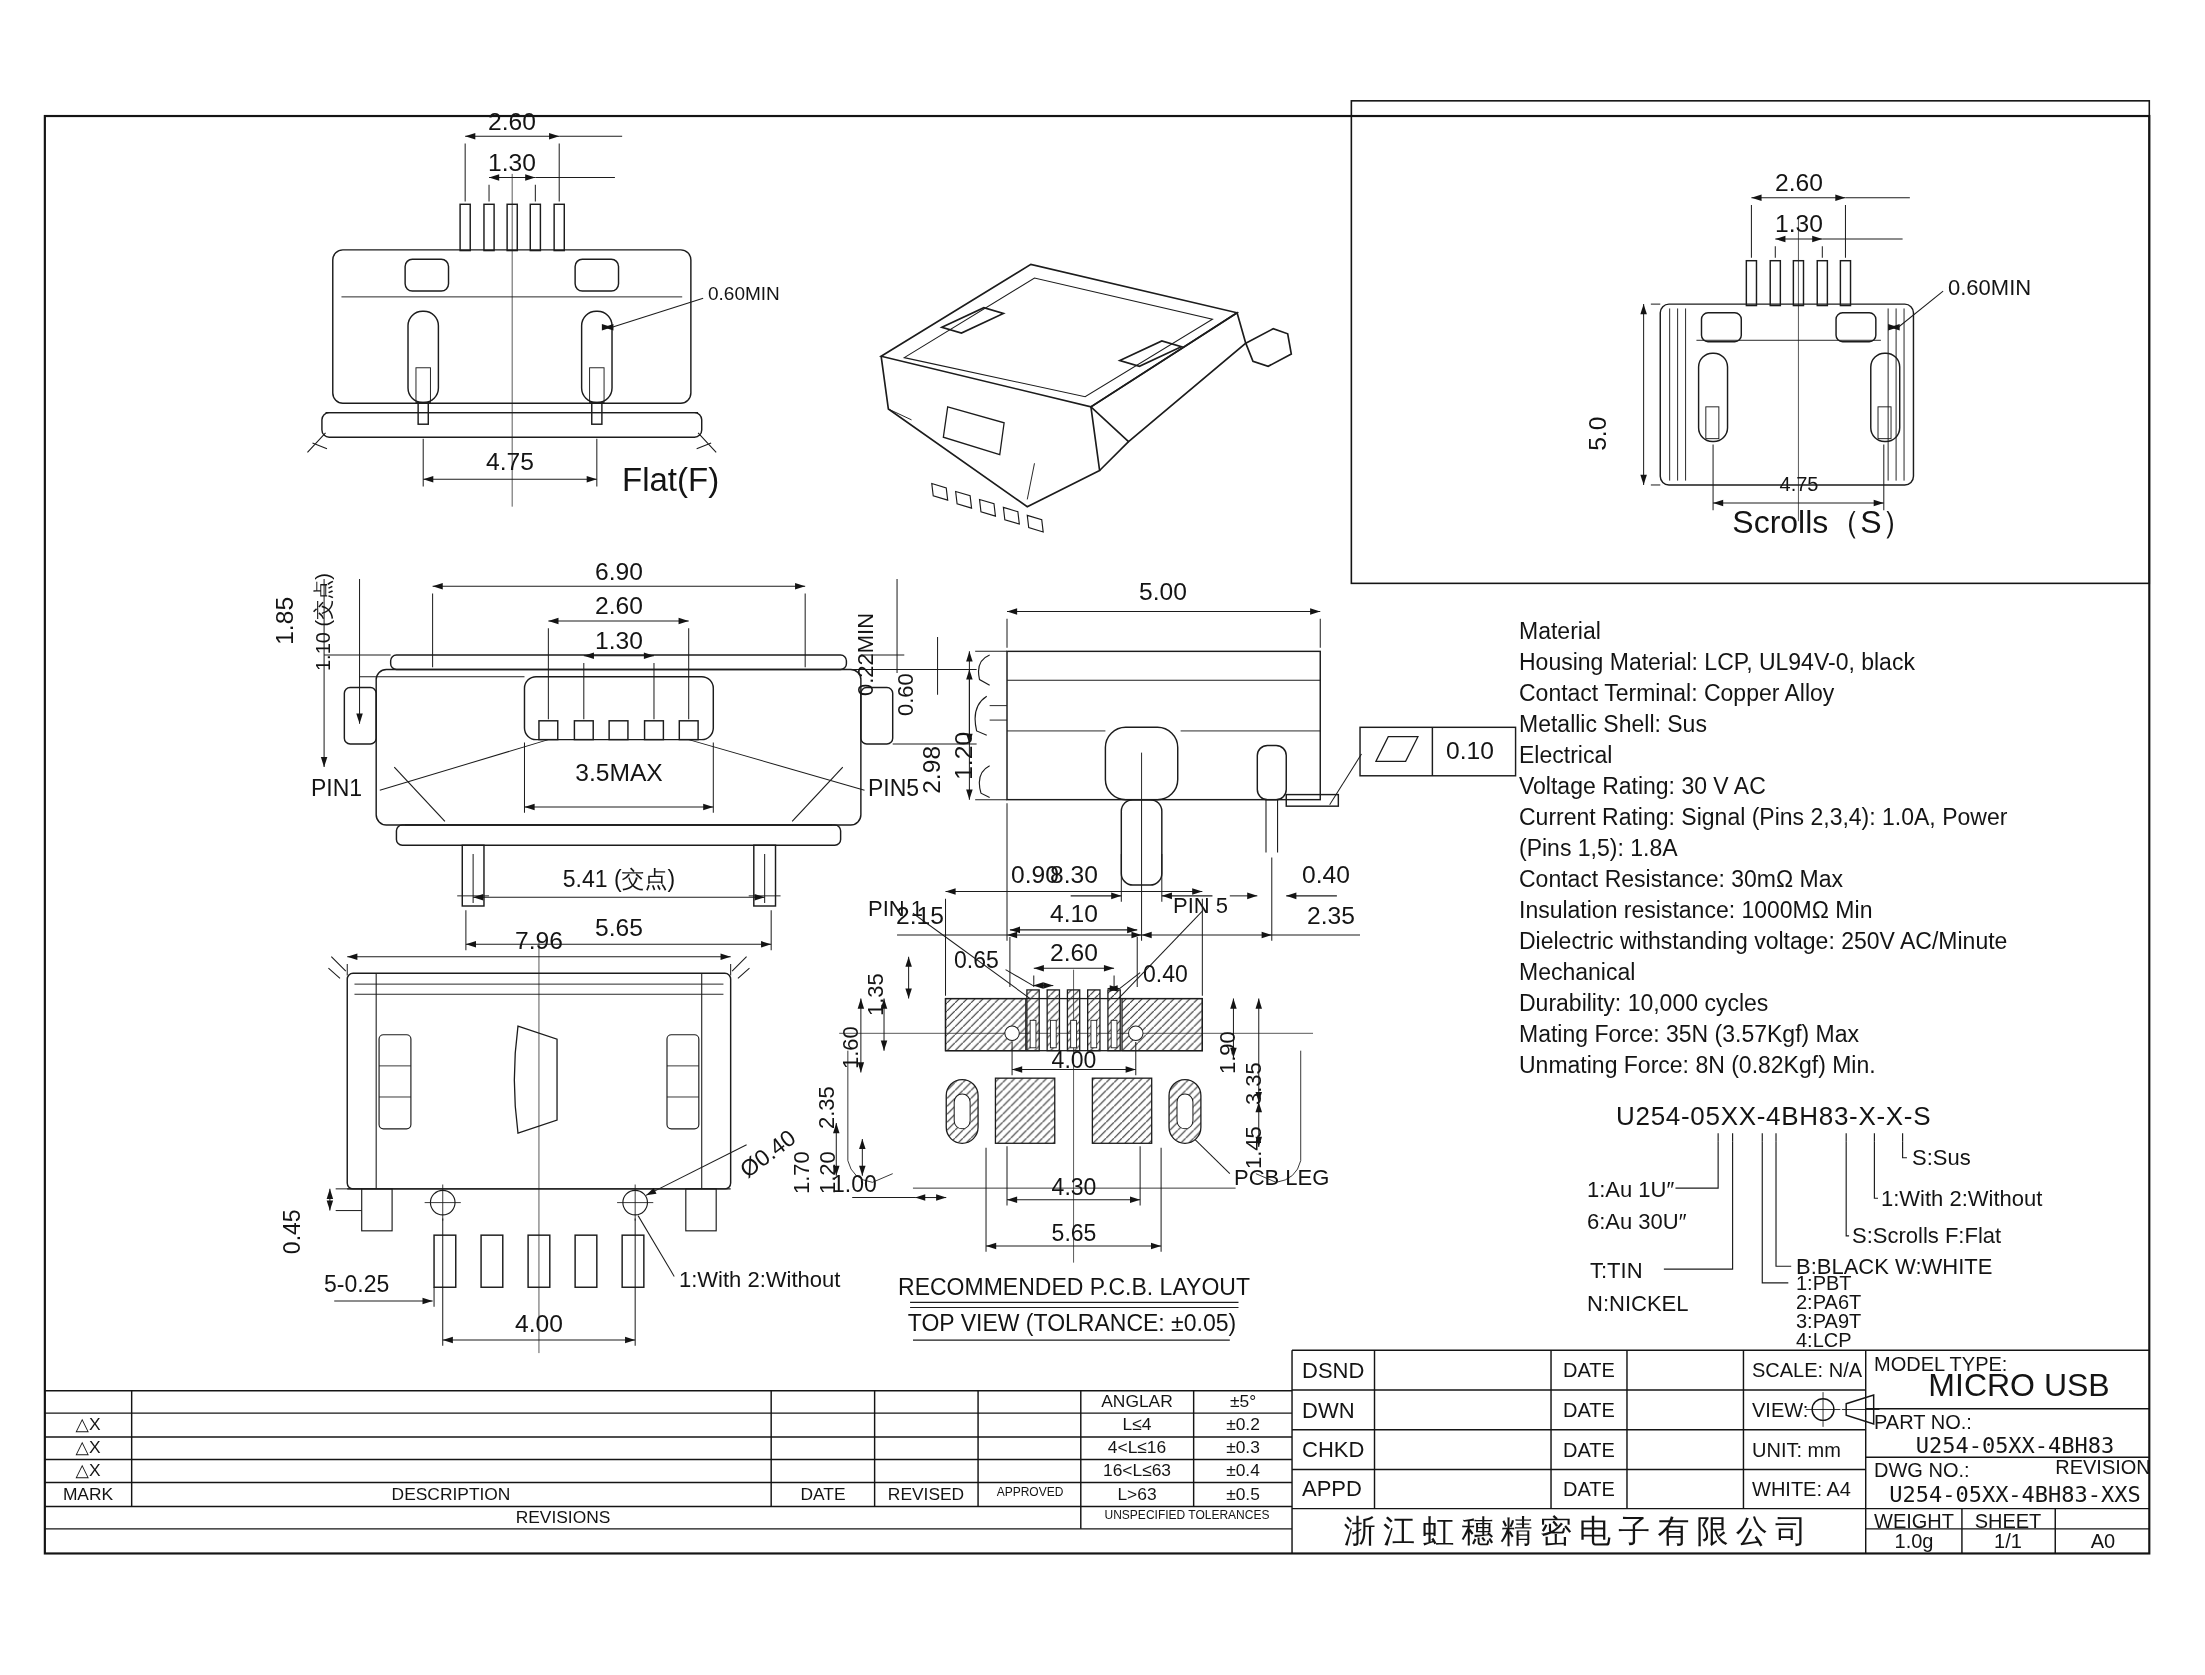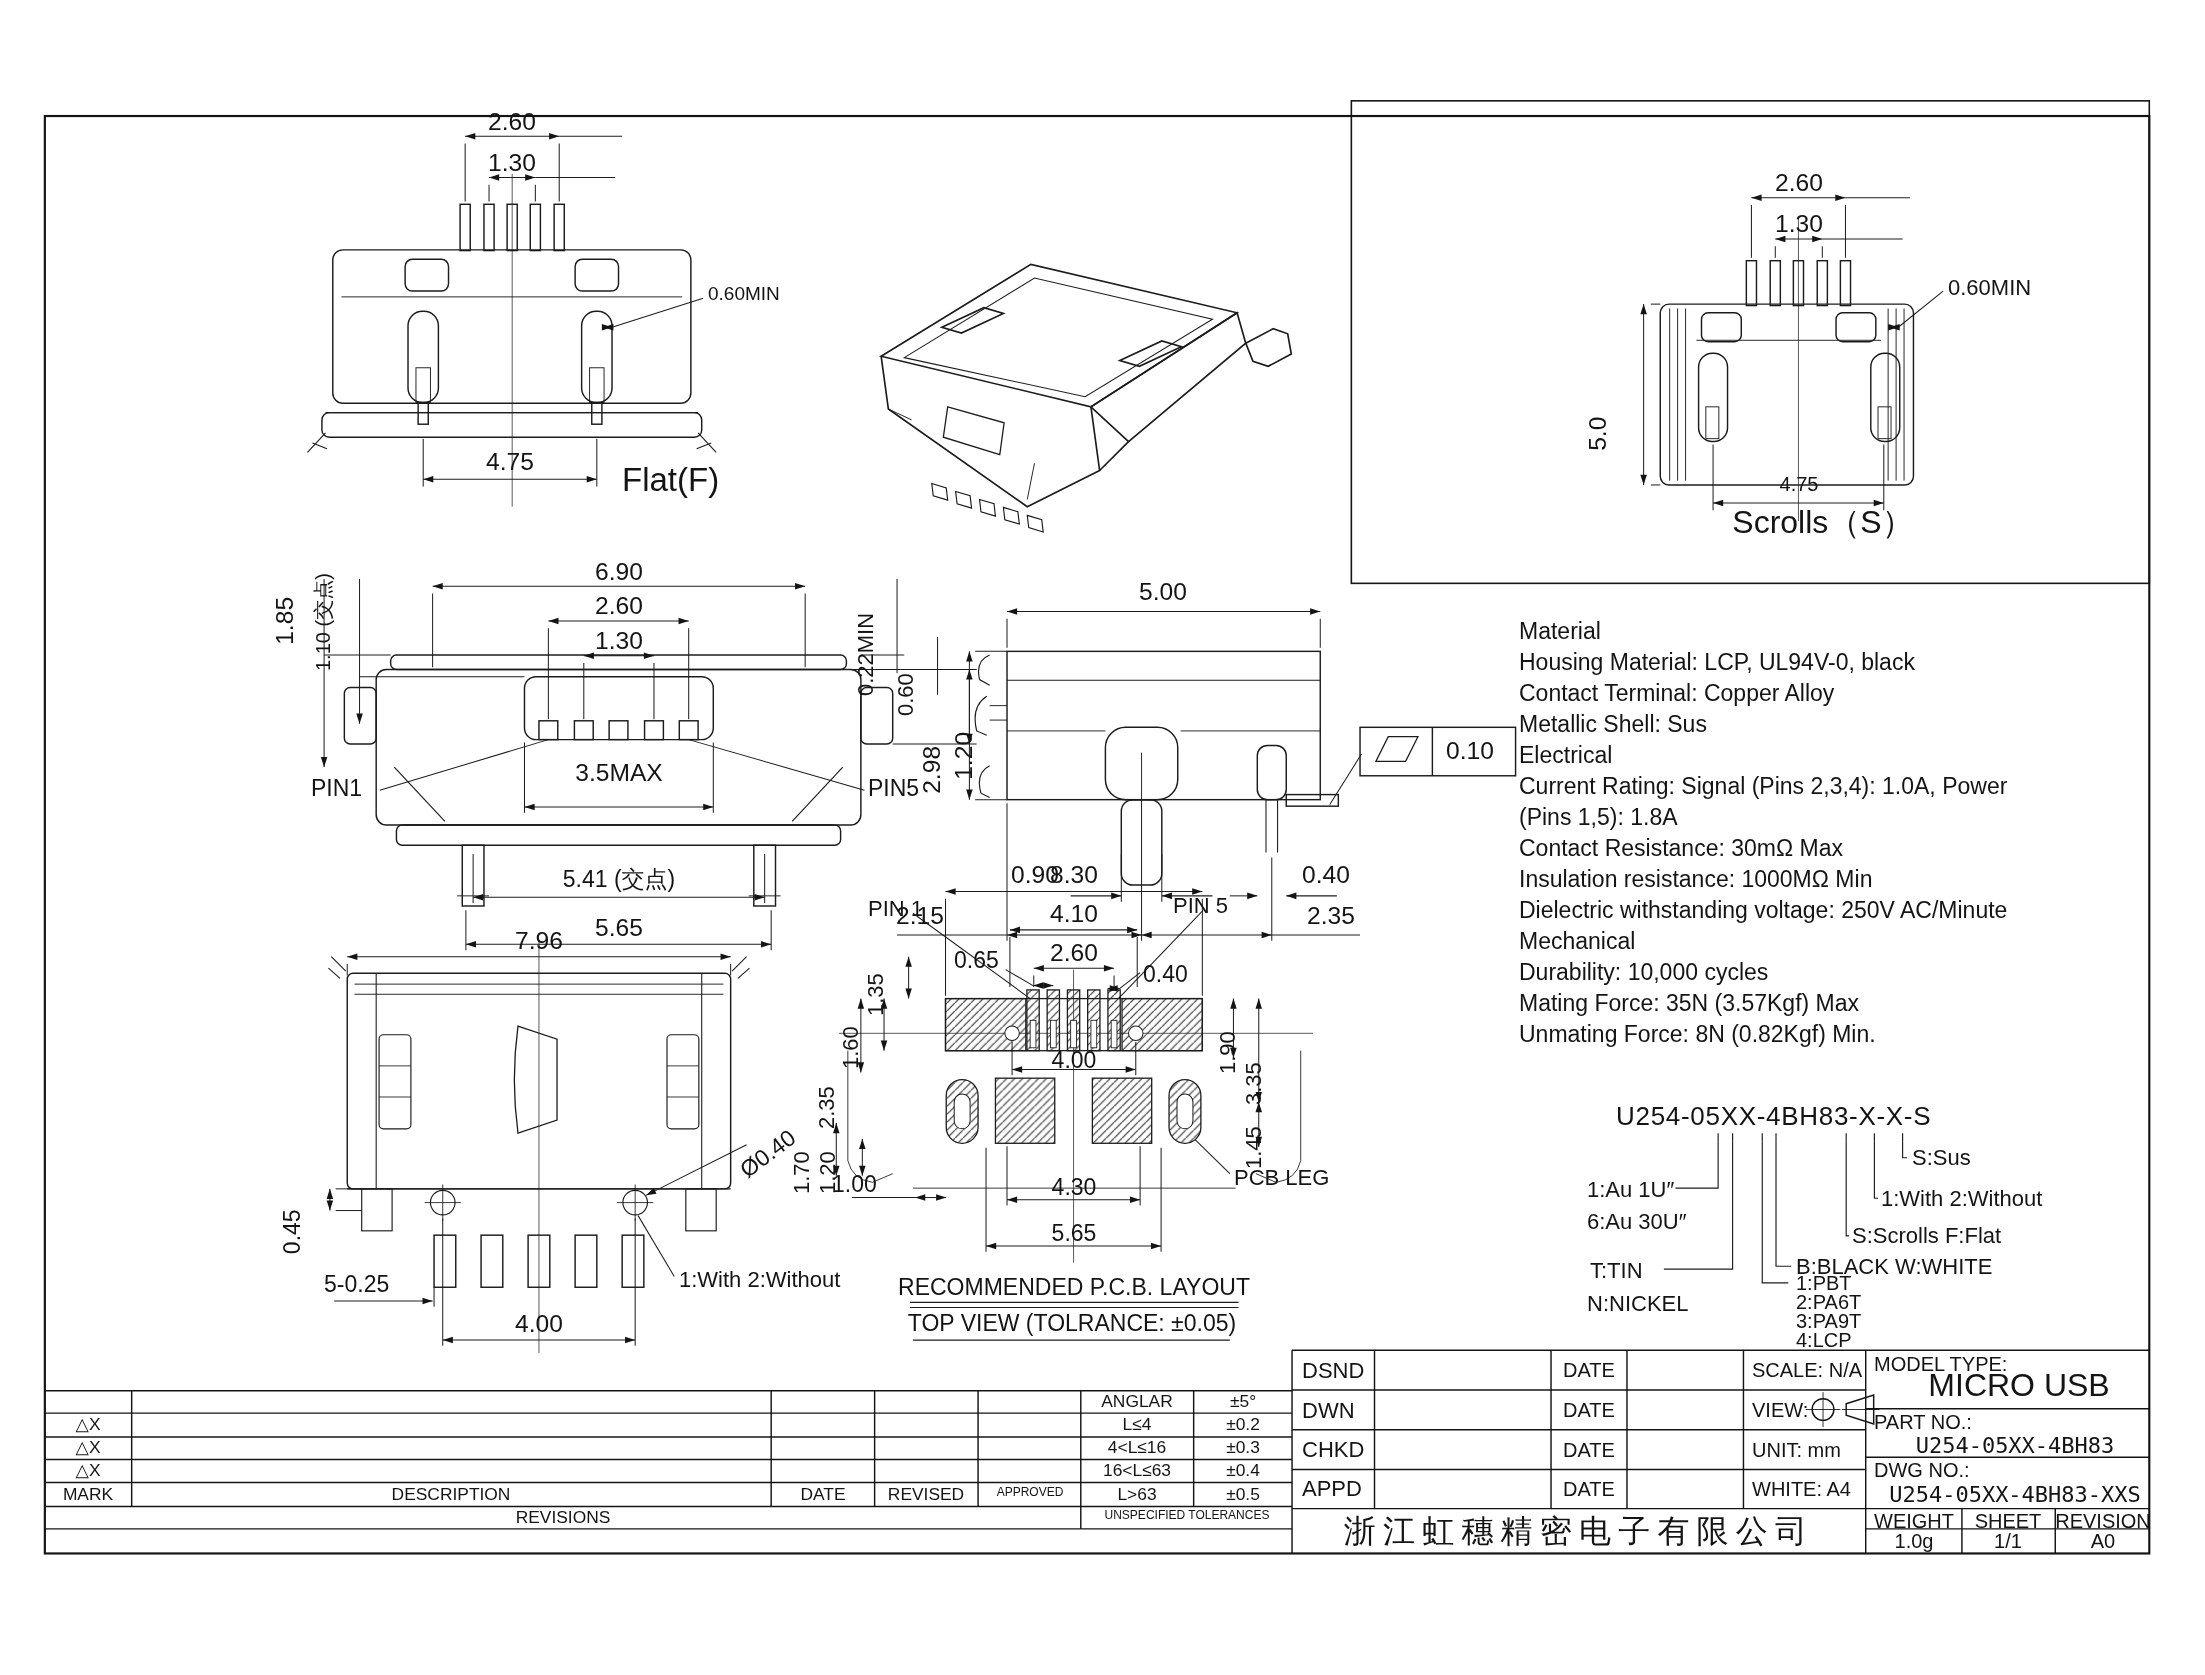--- a/index.html
+++ b/index.html
@@ -466,20 +466,21 @@
 <span class="t fs30" style="left:1234px;top:1166px">PCB LEG</span>
 <span class="t fs32 cx" style="left:1074px;top:1275px">RECOMMENDED P.C.B. LAYOUT</span>
 <span class="t fs32 cx" style="left:1072px;top:1311px">TOP VIEW (TOLRANCE: ±0.05)</span>
 
 <div class="t" style="left:1519px;top:616px;font-size:23px;line-height:31px">
   <div>Material</div>
   <div>Housing Material: LCP, UL94V-0, black</div>
   <div>Contact Terminal: Copper Alloy</div>
   <div>Metallic Shell: Sus</div>
   <div>Electrical</div>
+  <div>Voltage Rating: 30 V AC</div>
   <div>Current Rating: Signal (Pins 2,3,4): 1.0A, Power</div>
   <div>(Pins 1,5): 1.8A</div>
   <div>Contact Resistance: 30mΩ Max</div>
   <div>Insulation resistance: 1000MΩ Min</div>
   <div>Dielectric withstanding voltage: 250V AC/Minute</div>
   <div>Mechanical</div>
   <div>Durability: 10,000 cycles</div>
   <div>Mating Force: 35N (3.57Kgf) Max</div>
   <div>Unmating Force: 8N (0.82Kgf) Min.</div>
 </div>
@@ -532,20 +533,20 @@
 <span class="t fs28" style="left:1752px;top:1440px">UNIT: mm</span>
 <span class="t fs28" style="left:1752px;top:1479px">WHITE: A4</span>
 <span class="t fs28" style="left:1874px;top:1354px">MODEL TYPE:</span>
 <span class="t fs44 cx" style="left:2019px;top:1369px">MICRO USB</span>
 <span class="t fs28" style="left:1874px;top:1412px">PART NO.:</span>
 <span class="t fs30 cx" style="left:2015px;top:1434px;font-family:'DejaVu Sans Mono',monospace">U254-05XX-4BH83</span>
 <span class="t fs28" style="left:1874px;top:1460px">DWG NO.:</span>
 <span class="t fs30 cx" style="left:2015px;top:1483px;font-family:'DejaVu Sans Mono',monospace">U254-05XX-4BH83-XXS</span>
 <span class="t fs28 cx" style="left:1914px;top:1511px">WEIGHT</span>
 <span class="t fs28 cx" style="left:2008px;top:1511px">SHEET</span>
-<span class="t fs28 cx" style="left:2103px;top:1511px">REVISION</span>
+<span class="t fs28 cx" style="left:2103px;top:1457px">REVISION</span>
 <span class="t fs28 cx" style="left:1914px;top:1531px">1.0g</span>
 <span class="t fs28 cx" style="left:2008px;top:1531px">1/1</span>
 <span class="t fs28 cx" style="left:2103px;top:1531px">A0</span>
 <div class="t cx" style="left:1579px;top:1515px;font-size:32px;letter-spacing:7.2px">浙江虹穗精密电子有限公司</div>
 
 </div>
 
 
 </body></html>

